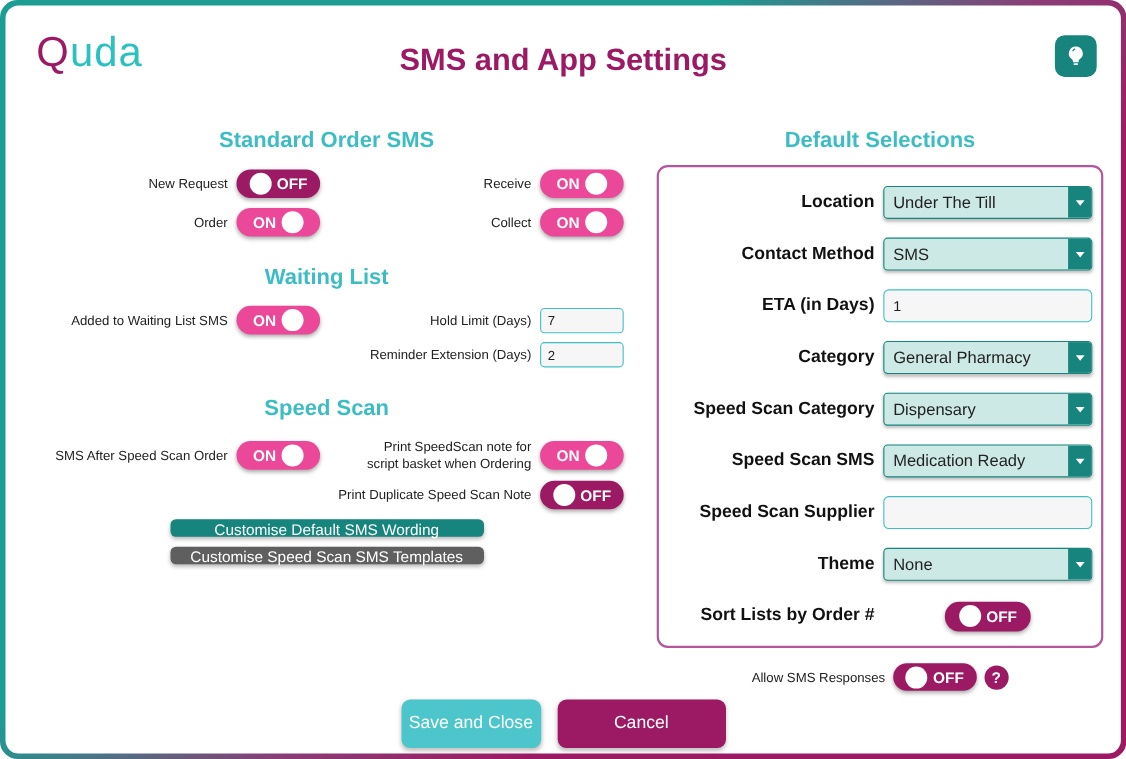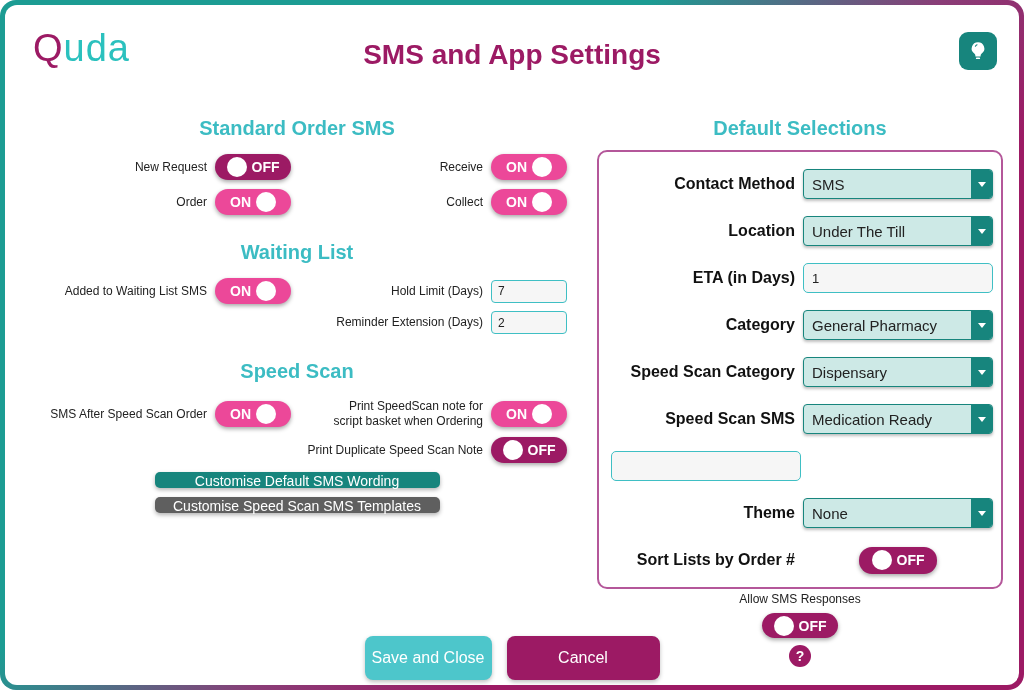--- a/index.html
+++ b/index.html
@@ -66,21 +66,21 @@
   .caret{width:0;height:0;border-left:4px solid transparent;border-right:4px solid transparent;
     border-top:5px solid #fff;}
 
   .txtinput{width:190px;height:30px;box-sizing:border-box;border:1px solid #3FBFC4;border-radius:5px;
     background:#F6F6F6;font-size:13px;padding:0 8px;color:#222;outline:none;
     font-family:"Liberation Sans","DejaVu Sans",sans-serif;}
 
   .center-toggle{margin:0 auto;}
 
   
-  .allow-row{display:flex;align-items:center;justify-content:flex-start;gap:7px;margin-top:3px;flex-direction:column;}
+  .allow-row{display:flex;align-items:center;justify-content:center;gap:7px;margin-top:14px;}
   .allow-label{font-size:12px;color:#222;}
   .toggle.small{width:76px;height:25px;}
   .help-circle{width:22px;height:22px;border-radius:50%;background:#9C1A64;color:#fff;font-weight:700;
     font-size:14px;display:flex;align-items:center;justify-content:center;cursor:pointer;border:none;
     font-family:"Liberation Sans","DejaVu Sans",sans-serif;}
 
   
   .footer{position:absolute;left:0;right:0;top:631px;display:flex;justify-content:center;gap:15px;}
   .footer button{height:44px;border:none;border-radius:8px;color:#fff;font-size:16px;cursor:pointer;
     box-shadow:0 2px 4px rgba(0,0,0,.25);font-family:"Liberation Sans","DejaVu Sans",sans-serif;}
@@ -180,33 +180,33 @@
     <button class="cust-btn cust-teal">Customise Default SMS Wording</button>
     <button class="cust-btn cust-gray">Customise Speed Scan SMS Templates</button>
   </div>
 
   <div class="right">
     <h2 class="section-h" style="margin-bottom:10px;">Default Selections</h2>
 
     <div class="box">
 
       <div class="rrow">
+        <span class="rlabel">Location</span>
+        <div class="dropdown ctrl">
+          <span class="ddvalue">Under The Till</span>
+          <span class="ddarrow">
+                <span class="caret"></span>
+              </span>
+        </div>
+      </div>
+
+      <div class="rrow">
         <span class="rlabel">Contact Method</span>
         <div class="dropdown ctrl">
           <span class="ddvalue">SMS</span>
-          <span class="ddarrow">
-                <span class="caret"></span>
-              </span>
-        </div>
-      </div>
-
-      <div class="rrow">
-        <span class="rlabel">Location</span>
-        <div class="dropdown ctrl">
-          <span class="ddvalue">Under The Till</span>
           <span class="ddarrow">
                 <span class="caret"></span>
               </span>
         </div>
       </div>
 
       <div class="rrow">
         <span class="rlabel">ETA (in Days)</span>
         <input class="txtinput ctrl" value="1" style="">
       </div>
@@ -235,20 +235,21 @@
         <span class="rlabel">Speed Scan SMS</span>
         <div class="dropdown ctrl">
           <span class="ddvalue">Medication Ready</span>
           <span class="ddarrow">
                 <span class="caret"></span>
               </span>
         </div>
       </div>
 
       <div class="rrow">
+        <span class="rlabel">Speed Scan Supplier</span>
         <input class="txtinput ctrl" value="" style="">
       </div>
 
       <div class="rrow">
         <span class="rlabel">Theme</span>
         <div class="dropdown ctrl">
           <span class="ddvalue">None</span>
           <span class="ddarrow">
                 <span class="caret"></span>
               </span>

